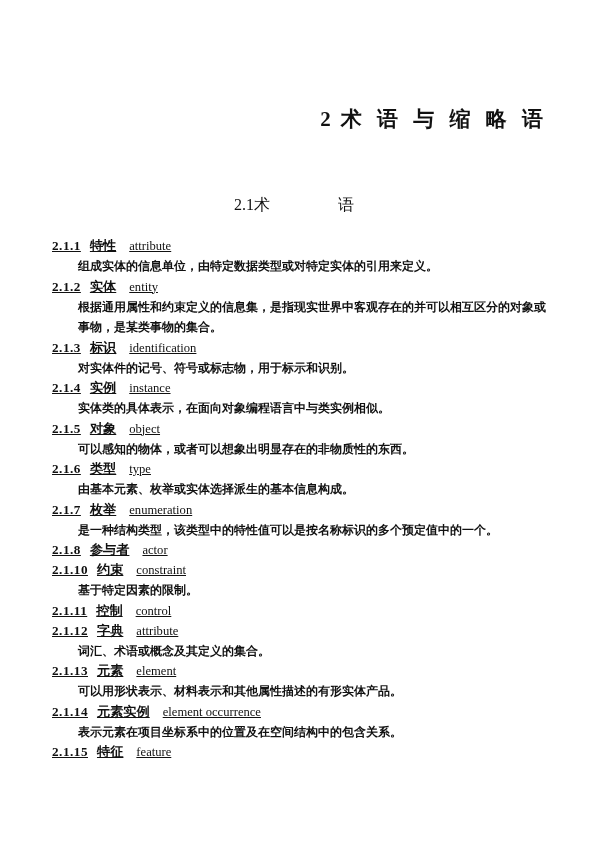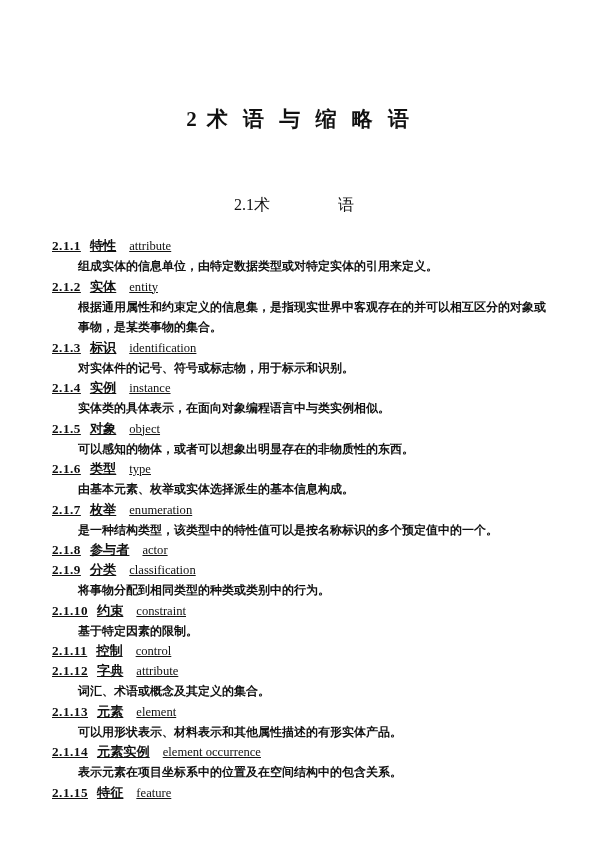--- a/index.html
+++ b/index.html
@@ -16,21 +16,21 @@
     overflow: hidden;
   }
   .page {
     position: relative;
     width: 600px;
     height: 842px;
     box-sizing: border-box;
     padding: 0 52px;
   }
   .chapter-title {
-    text-align: center;
+    text-align: right;
     font-size: 21px;
     font-weight: bold;
     letter-spacing: 5px;
     margin-top: 105px;
     margin-bottom: 0;
     font-family: "Liberation Serif", "DejaVu Serif", serif;
   }
   .chapter-title .num {
     letter-spacing: 0;
     margin-right: 10px;
@@ -144,26 +144,20 @@
       </div>
       <div class="def-line">是一种结构类型，该类型中的特性值可以是按名称标识的多个预定值中的一个。</div>
     </div>
 
     <div class="entry">
       <div class="term-line">
         <span class="idx">2.1.8</span><span class="cn">参与者</span><span class="en">actor</span>
       </div>
     </div>
 
-    <div class="entry">
-      <div class="term-line">
-        <span class="idx">2.1.9</span><span class="cn">分类</span><span class="en">classification</span>
-      </div>
-      <div class="def-line">将事物分配到相同类型的种类或类别中的行为。</div>
-    </div>
 
     <div class="entry">
       <div class="term-line">
         <span class="idx">2.1.10</span><span class="cn">约束</span><span class="en">constraint</span>
       </div>
       <div class="def-line">基于特定因素的限制。</div>
     </div>
 
     <div class="entry">
       <div class="term-line">

